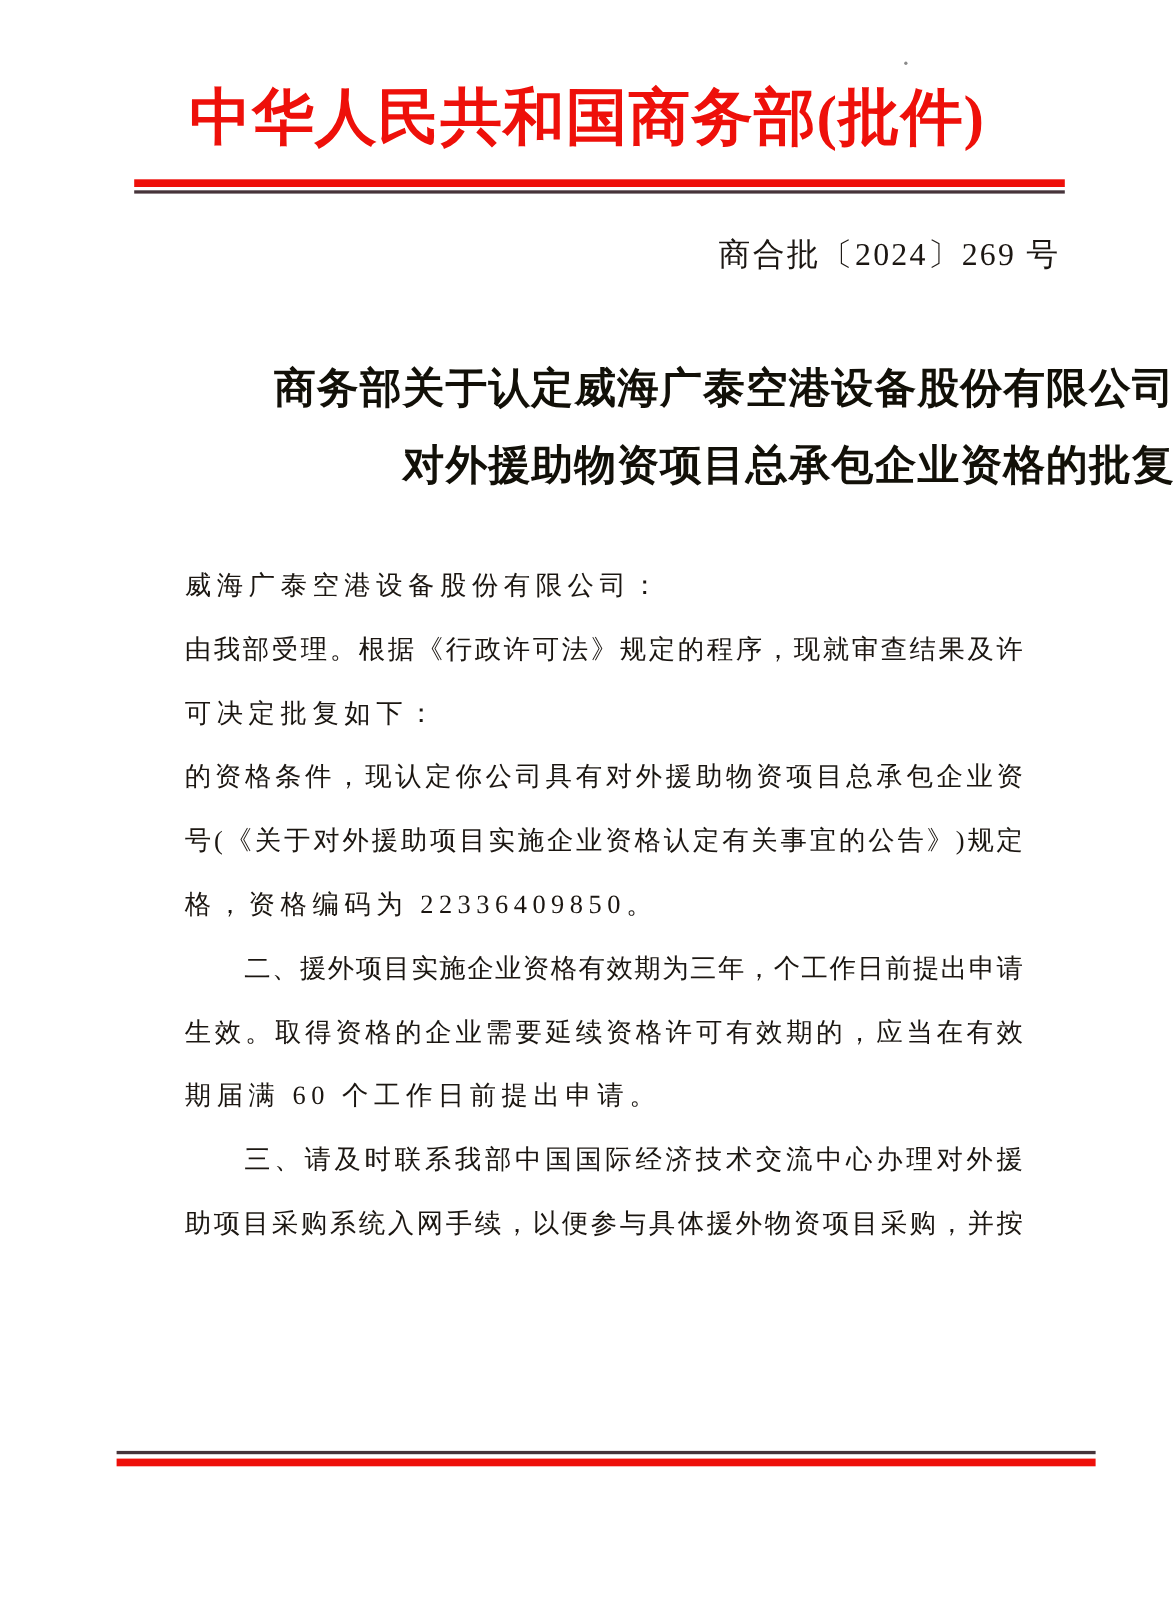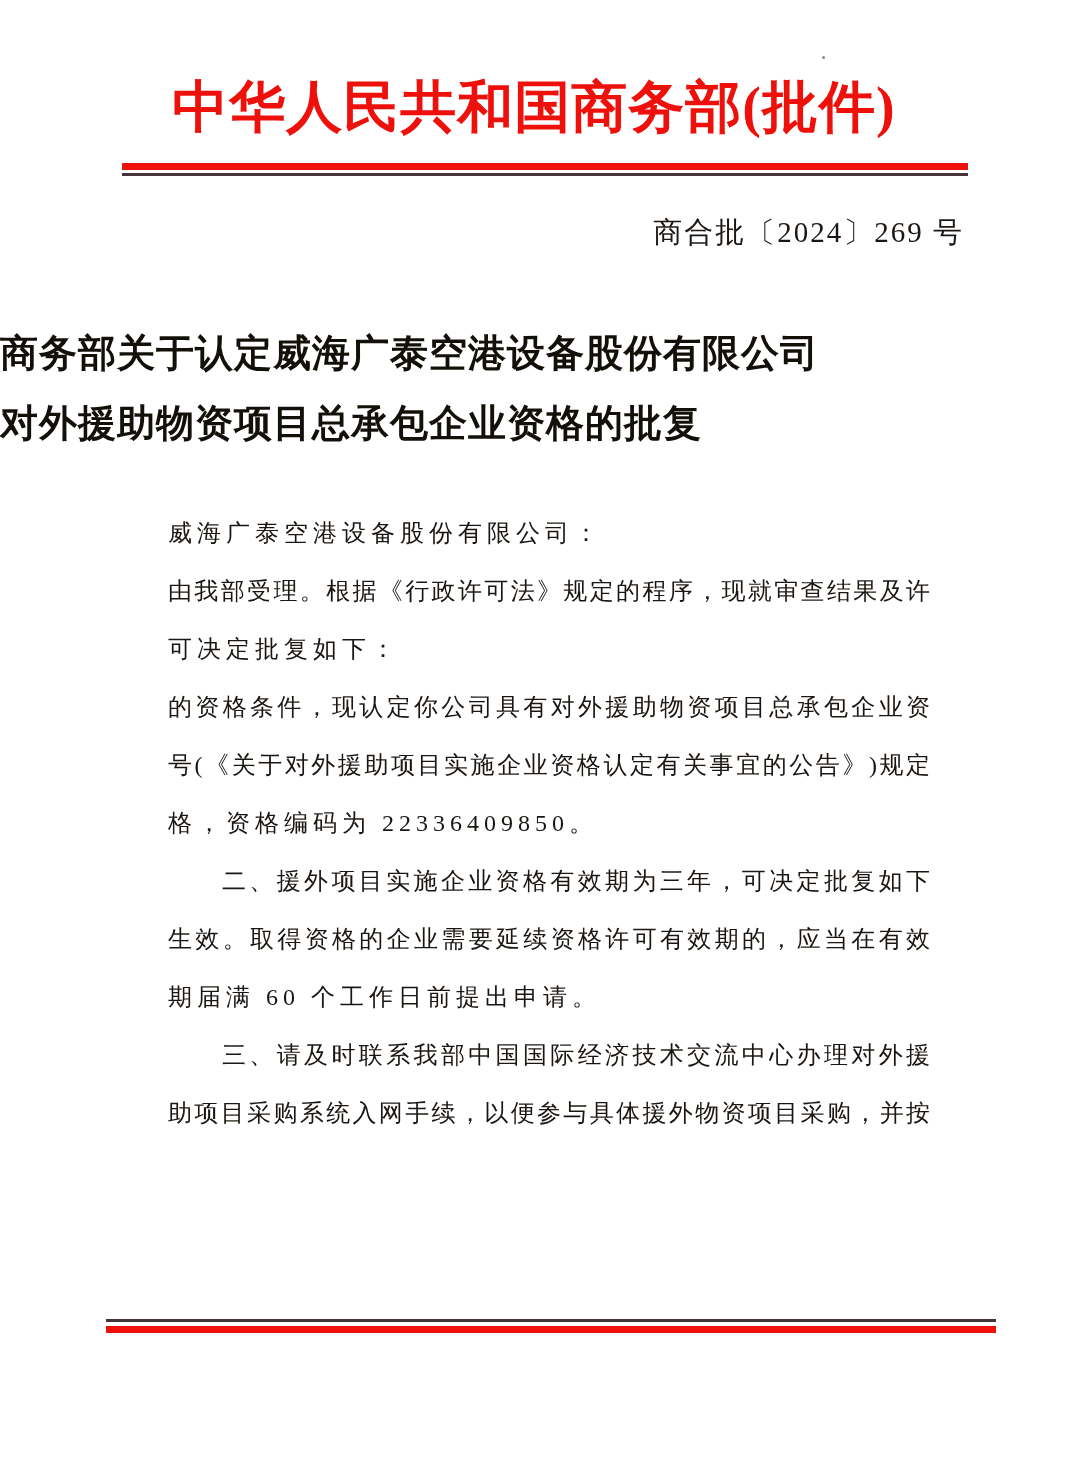--- a/index.html
+++ b/index.html
@@ -56,21 +56,21 @@
     line-height: 40px;
     letter-spacing: 2px;
     color: #1c1713;
   }
   
   .doc-title {
     position: absolute;
     top: 318px;
     left: 0;
     width: 100%;
-    text-align: left;
+    text-align: right;
     font-weight: bold;
     font-size: 38px;
     line-height: 70px;
     color: #121008;
     letter-spacing: 1px;
   }
   
   .body-text {
     position: absolute;
     top: 504px;
@@ -139,21 +139,21 @@
     <div>对外援助物资项目总承包企业资格的批复</div>
   </div>
 
   <div class="body-text">
     <div class="line">威海广泰空港设备股份有限公司：</div>
     <div class="line justify">由我部受理。根据《行政许可法》规定的程序，现就审查结果及许</div>
     <div class="line">可决定批复如下：</div>
     <div class="line justify">的资格条件，现认定你公司具有对外援助物资项目总承包企业资</div>
     <div class="line justify">号(《关于对外援助项目实施企业资格认定有关事宜的公告》)规定</div>
     <div class="line">格，资格编码为 22336409850。</div>
-    <div class="line justify indent">二、援外项目实施企业资格有效期为三年，可决定批复如下</div>
+    <div class="line justify indent">二、援外项目实施企业资格有效期为三年，个工作日前提出申请</div>
     <div class="line justify">生效。取得资格的企业需要延续资格许可有效期的，应当在有效</div>
     <div class="line">期届满 60 个工作日前提出申请。</div>
     <div class="line justify indent">三、请及时联系我部中国国际经济技术交流中心办理对外援</div>
     <div class="line justify">助项目采购系统入网手续，以便参与具体援外物资项目采购，并按</div>
   </div>
 
   <div class="rule rule-dark-bottom"></div>
   <div class="rule rule-red-bottom"></div>
 
 </div>

